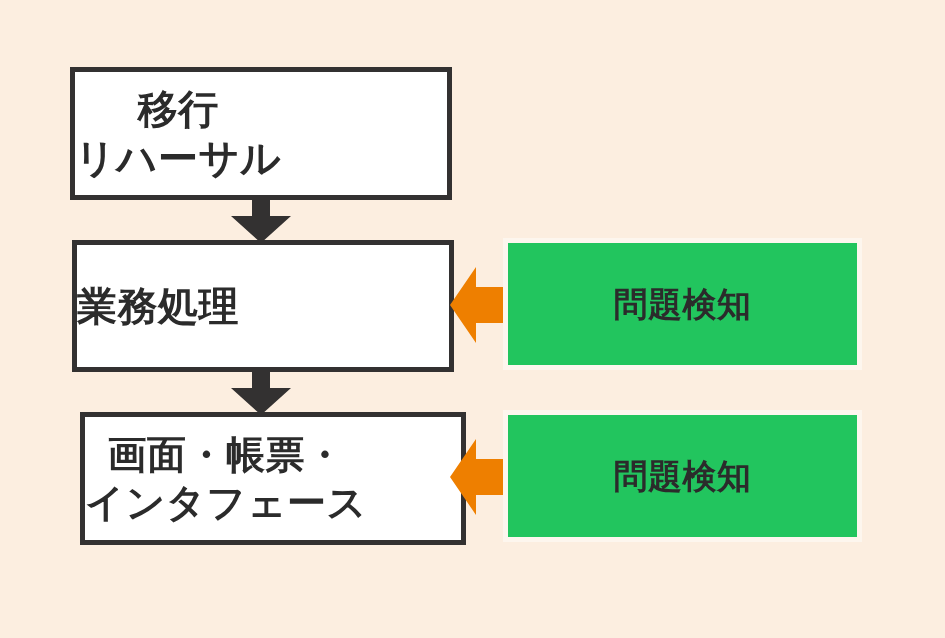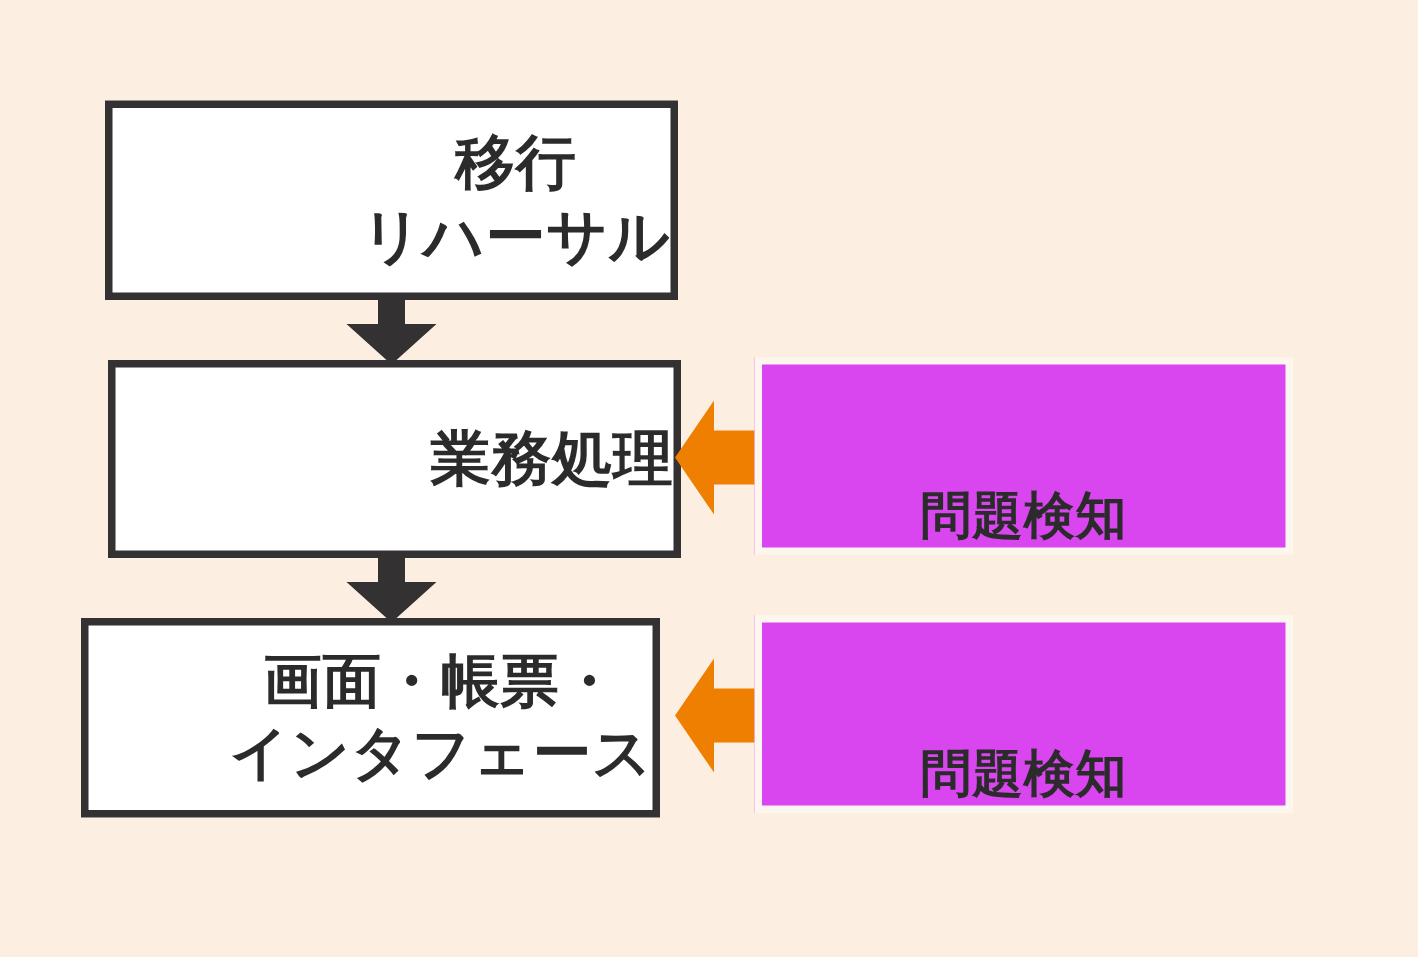--- a/index.html
+++ b/index.html
@@ -20,46 +20,46 @@
   }
 
   
   .process-box {
     position: absolute;
     box-sizing: border-box;
     background: #ffffff;
     border: 5px solid #333131;
     display: flex;
     align-items: center;
-    justify-content: flex-end;
+    justify-content: flex-start;
     text-align: center;
   }
   .process-box .box-label {
     color: #2b2b2b;
     font-weight: bold;
     font-size: 40px;
     line-height: 1.22;
     letter-spacing: 0.5px;
     white-space: pre-line;
   }
 
   #process-box-1 { left: 70px;  top: 67px;  width: 382px; height: 133px; }
   #process-box-2 { left: 72px;  top: 240px; width: 382px; height: 132px; }
-  #process-box-3 { left: 54px;  top: 412px; width: 386px; height: 133px; }
+  #process-box-3 { left: 80px;  top: 412px; width: 386px; height: 133px; }
 
   #process-box-3 .box-label { font-size: 39px; }
 
   
   .info-box {
     position: absolute;
     box-sizing: border-box;
-    background: #d946ef;
+    background: #22c55e;
     border: 5px solid #fdf6ee;
     display: flex;
-    align-items: flex-end;
+    align-items: center;
     justify-content: center;
     text-align: center;
   }
   .info-box .box-label {
     color: #2b2b2b;
     font-weight: bold;
     font-size: 34px;
     line-height: 1.2;
     letter-spacing: 0.5px;
   }

